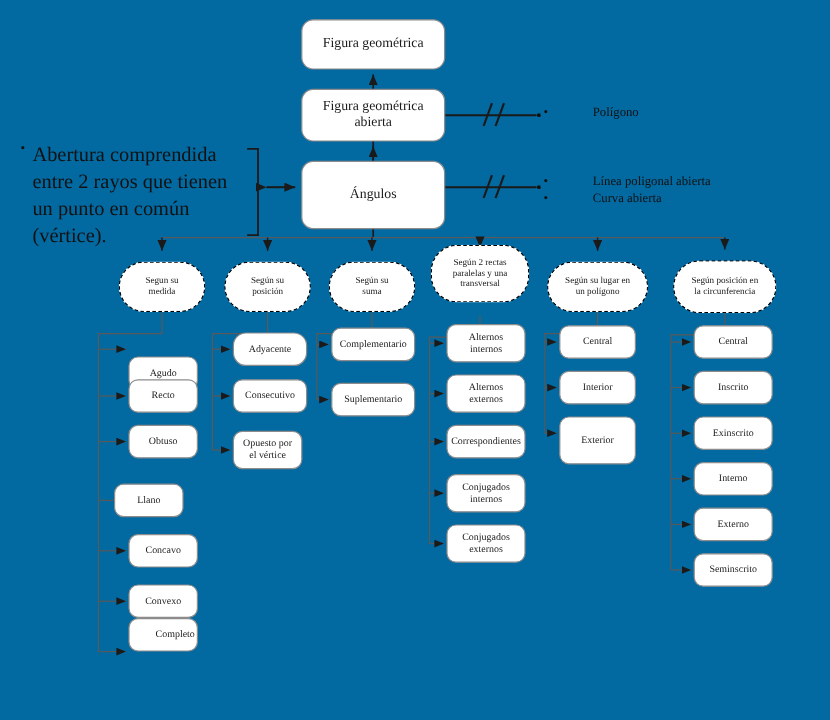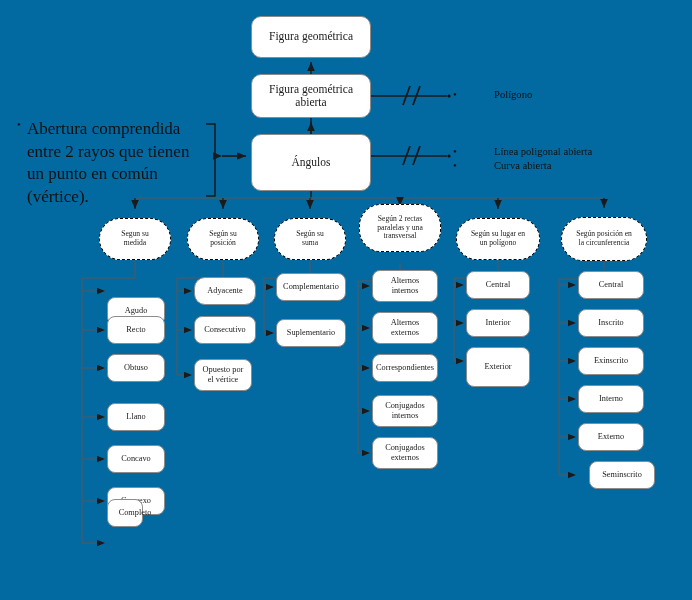--- a/index.html
+++ b/index.html
@@ -216,30 +216,30 @@
       </div>
       <div class="node leaf" style="left: 107px; top: 277px; width: 58px; height: 28px; margin-top: 20px;">
         <span class="txt">Agudo</span>
       </div>
       <div class="node leaf" style="left: 107px; top: 316px; width: 58px; height: 28px;">
         <span class="txt">Recto</span>
       </div>
       <div class="node leaf" style="left: 107px; top: 354px; width: 58px; height: 28px;">
         <span class="txt">Obtuso</span>
       </div>
-      <div class="node leaf" style="left: 107px; top: 403px; width: 58px; height: 28px;">
+      <div class="node leaf" style="left: 95px; top: 403px; width: 58px; height: 28px;">
         <span class="txt">Llano</span>
       </div>
       <div class="node leaf" style="left: 107px; top: 445px; width: 58px; height: 28px;">
         <span class="txt">Concavo</span>
       </div>
       <div class="node leaf" style="left: 107px; top: 487px; width: 58px; height: 28px;">
         <span class="txt">Convexo</span>
       </div>
-      <div class="node leaf" style="left: 107px; top: 499px; width: 36px; height: 28px; padding-left: 20px;">
+      <div class="node leaf" style="left: 107px; top: 515px; width: 58px; height: 28px; padding-left: 20px;">
         <span class="txt">Completo</span>
       </div>
       <div class="node dashed" style="left: 187px; top: 218px; width: 72px; height: 42px;">
         <span class="txt">Según su
 posición</span>
       </div>
       <div class="node leaf" style="left: 194px; top: 277px; width: 62px; height: 28px; border-radius: 11px;">
         <span class="txt">Adyacente</span>
       </div>
       <div class="node leaf" style="left: 194px; top: 316px; width: 62px; height: 28px;">
@@ -308,18 +308,18 @@
       </div>
       <div class="node leaf" style="left: 578px; top: 347px; width: 66px; height: 28px;">
         <span class="txt">Exinscrito</span>
       </div>
       <div class="node leaf" style="left: 578px; top: 385px; width: 66px; height: 28px;">
         <span class="txt">Interno</span>
       </div>
       <div class="node leaf" style="left: 578px; top: 423px; width: 66px; height: 28px;">
         <span class="txt">Externo</span>
       </div>
-      <div class="node leaf" style="left: 578px; top: 461px; width: 66px; height: 28px; margin-left: 11px;">
+      <div class="node leaf" style="left: 578px; top: 461px; width: 66px; height: 28px;">
         <span class="txt">Seminscrito</span>
       </div>
     </div>
 
 </div>
 
 </body></html>

